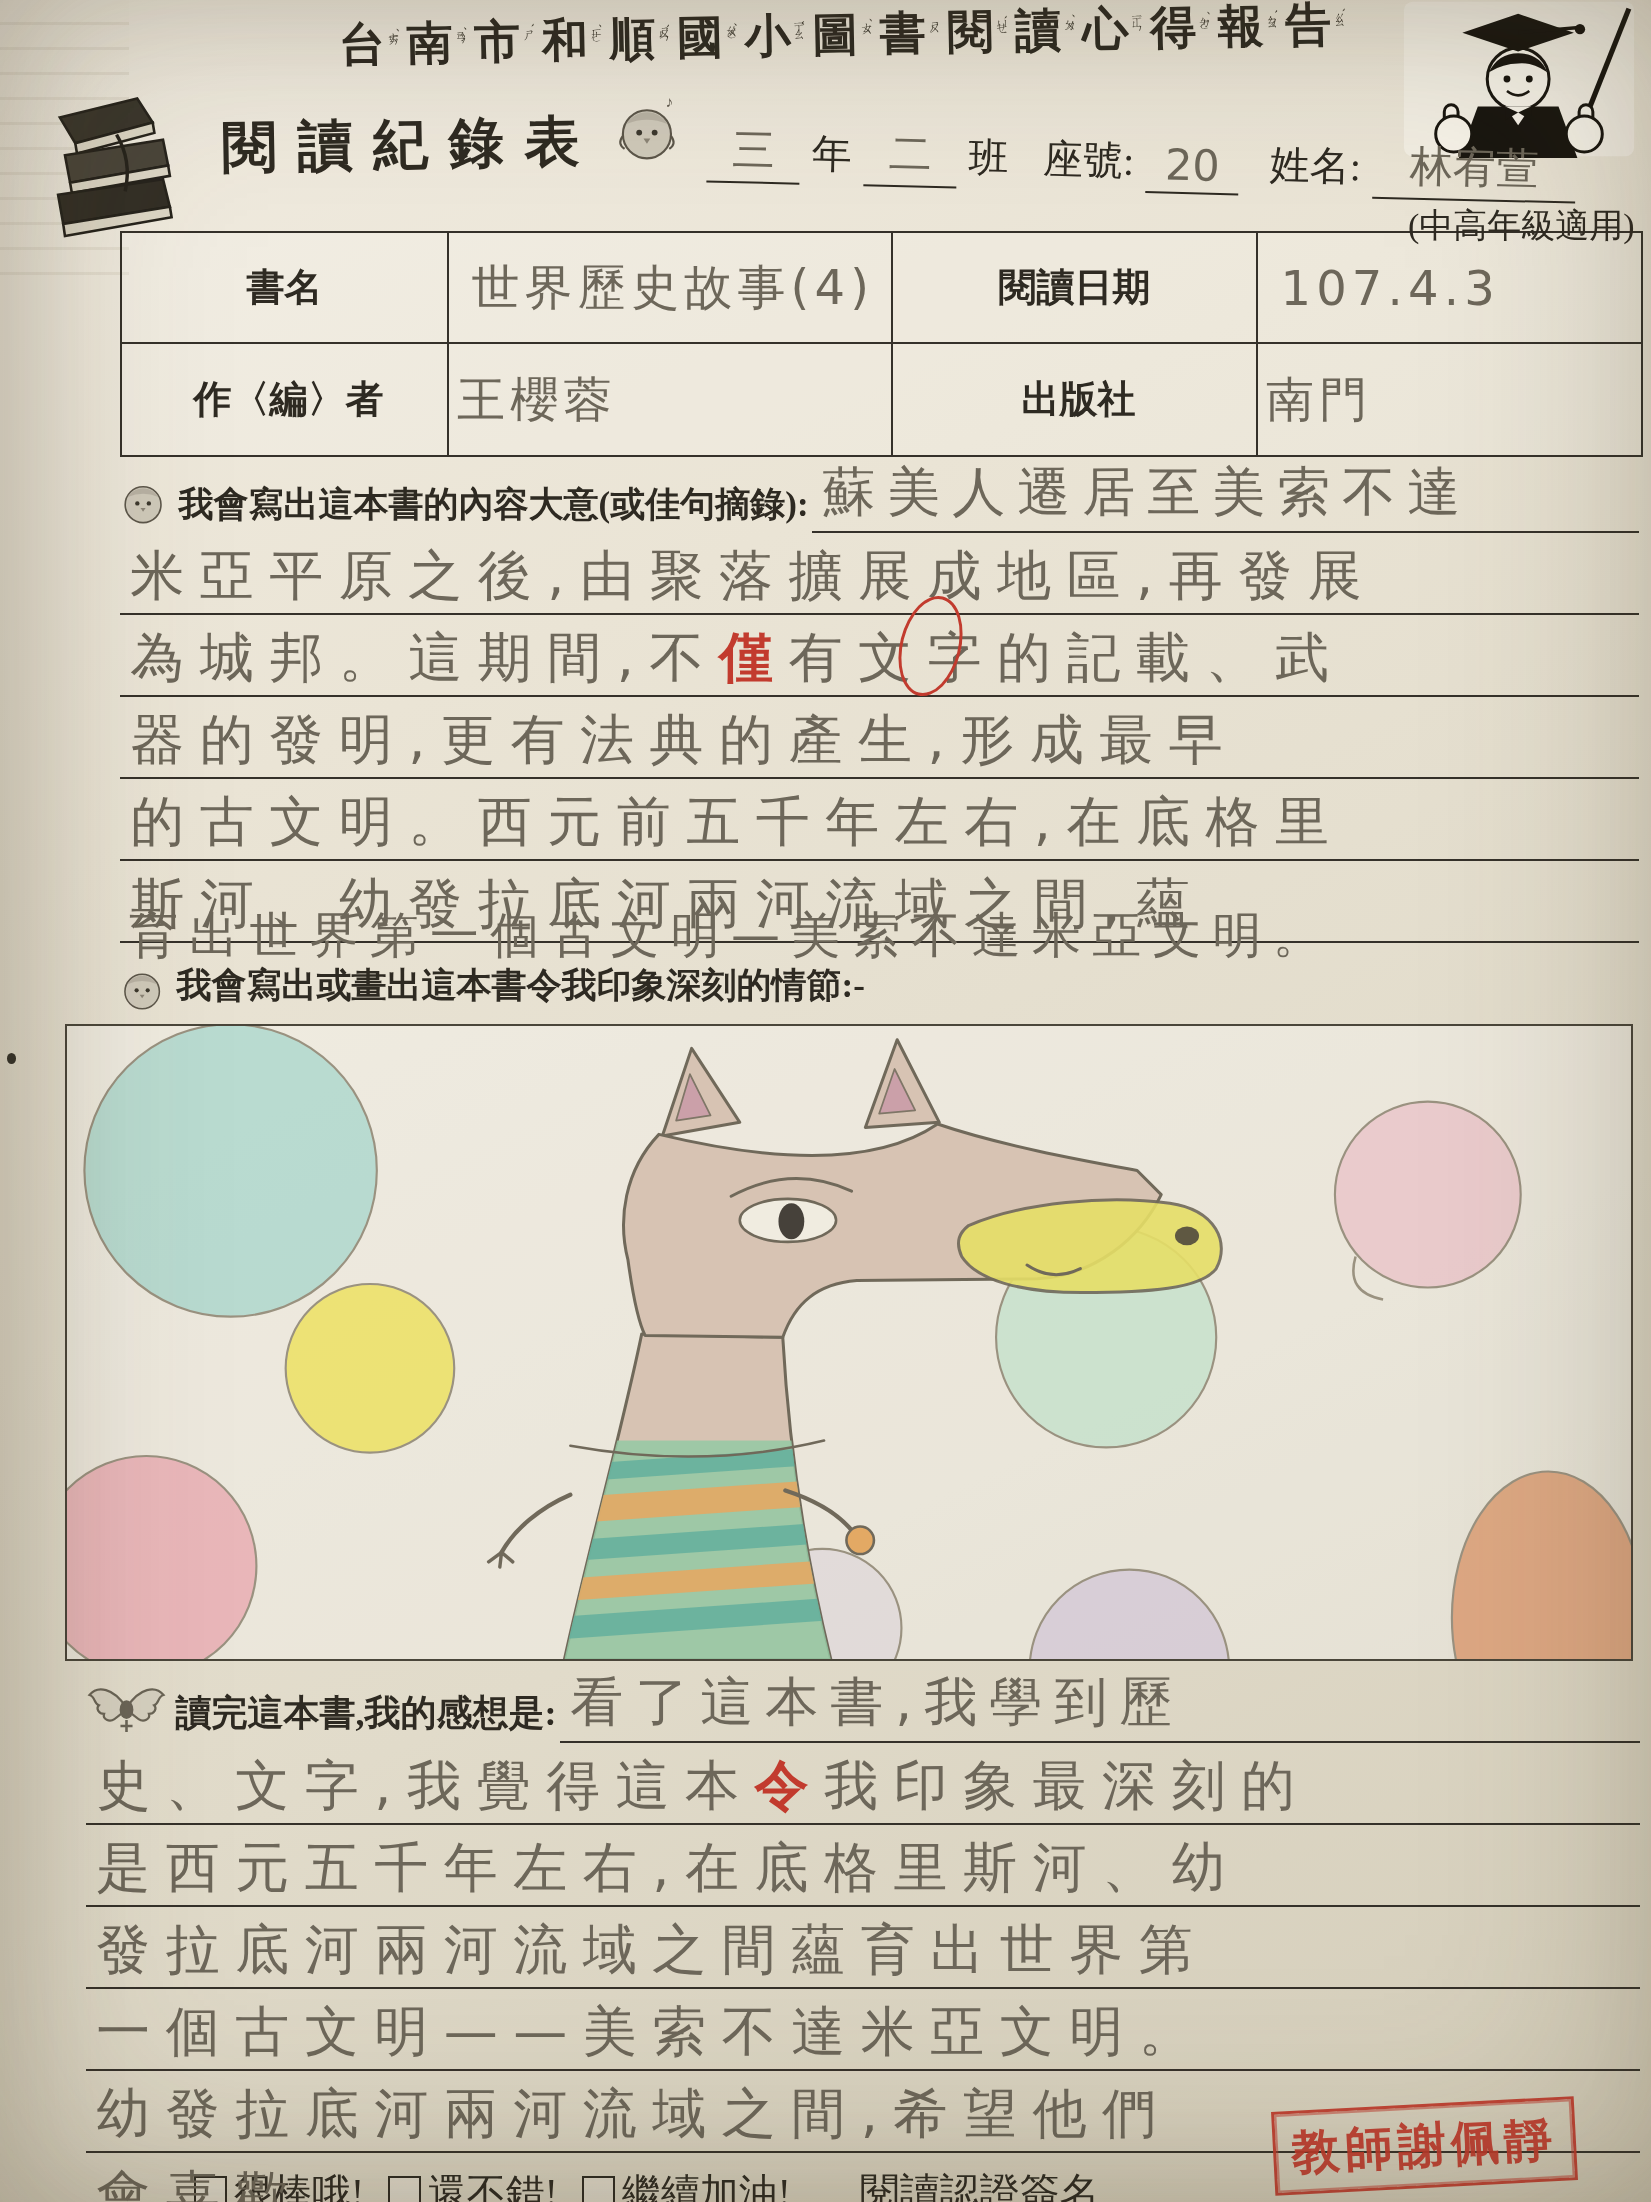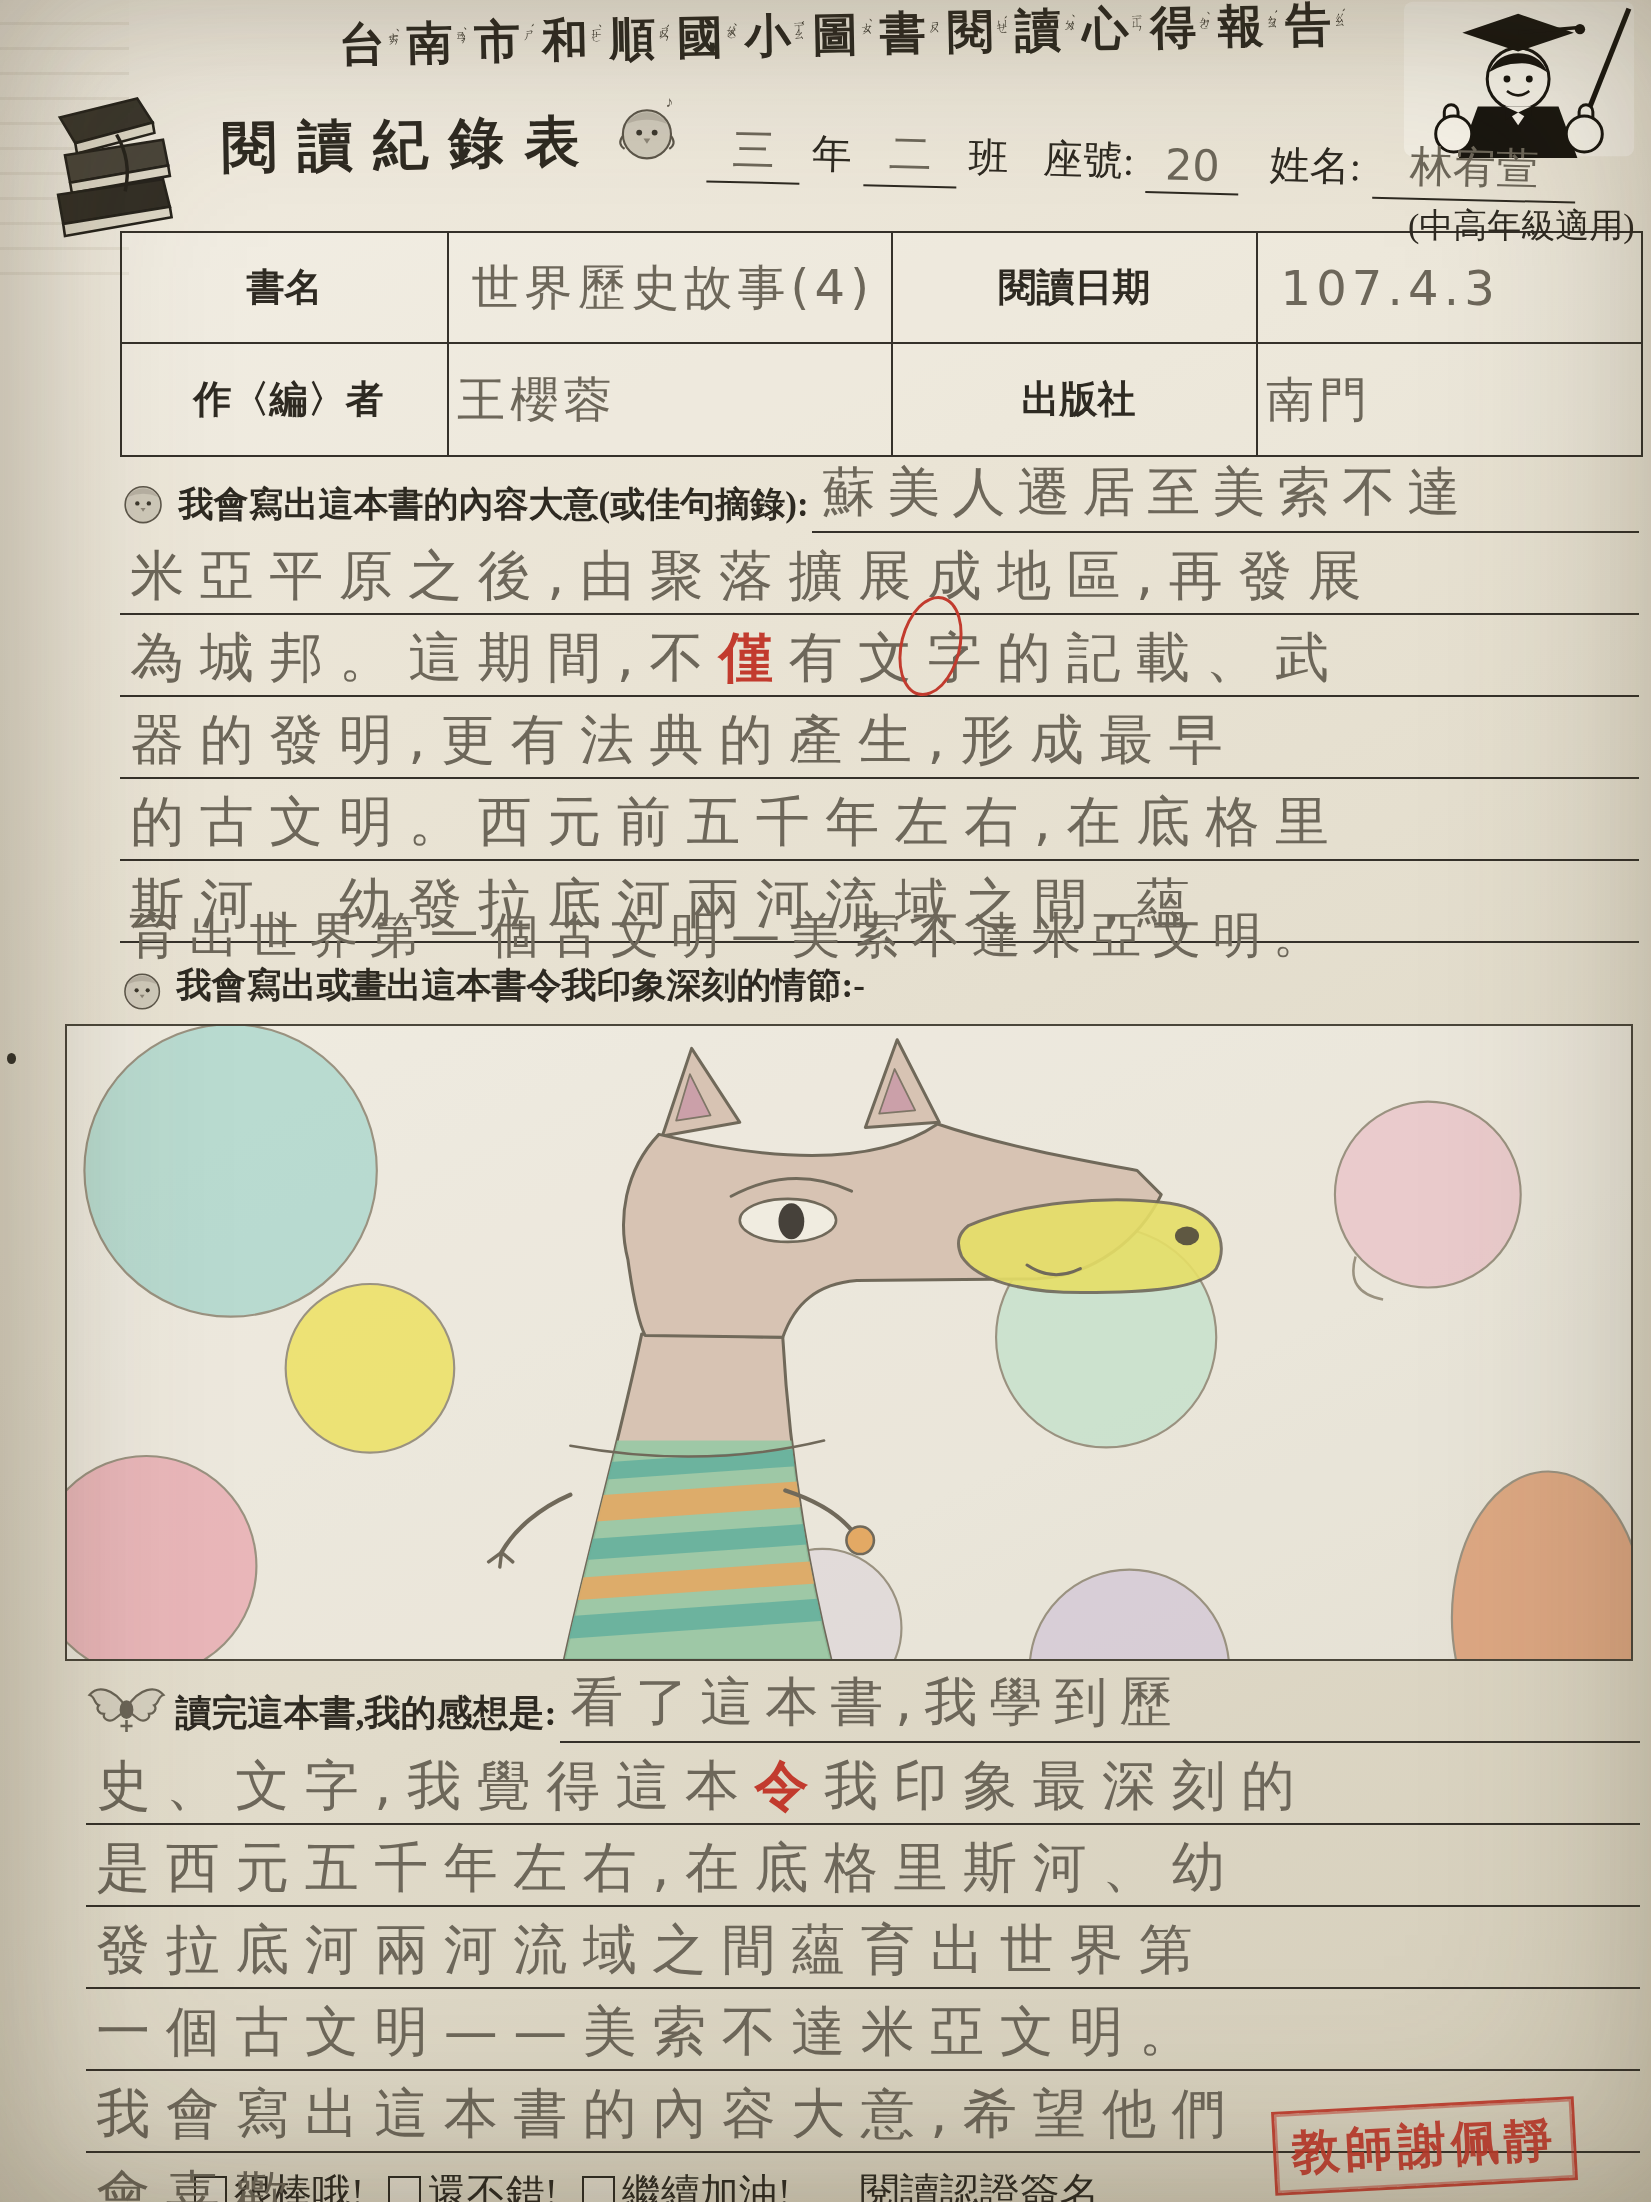--- a/index.html
+++ b/index.html
@@ -334,21 +334,21 @@
   </div>
   <div id="reflection-lines">
       <div class="hand-line">
         <span>史、文字,我覺得這本</span>
         <span class="red-insert">令</span>
         <span>我印象最深刻的</span>
       </div>
       <div class="hand-line">是西元五千年左右,在底格里斯河、幼</div>
       <div class="hand-line">發拉底河兩河流域之間蘊育出世界第</div>
       <div class="hand-line">一個古文明——美索不達米亞文明。</div>
-      <div class="hand-line">我會寫出這本書的內容大意,希望他們</div>
+      <div class="hand-line">幼發拉底河兩河流域之間,希望他們</div>
       <div class="hand-line">會喜歡。</div>
     </div>
 </div>
 
 <div id="checkbox-row">
   <span id="cb-items" style="display:inline-flex;gap:24px;">
       <span class="cb-item">
         <span class="cb-box"></span>
         <span>很棒哦!</span>
       </span>

